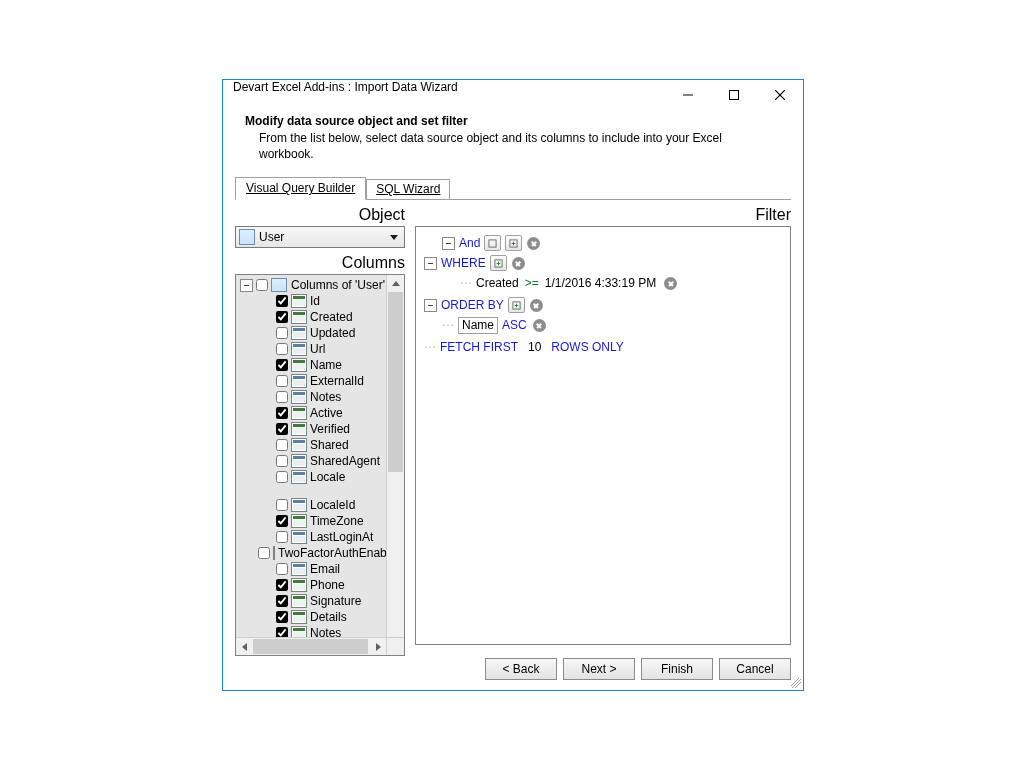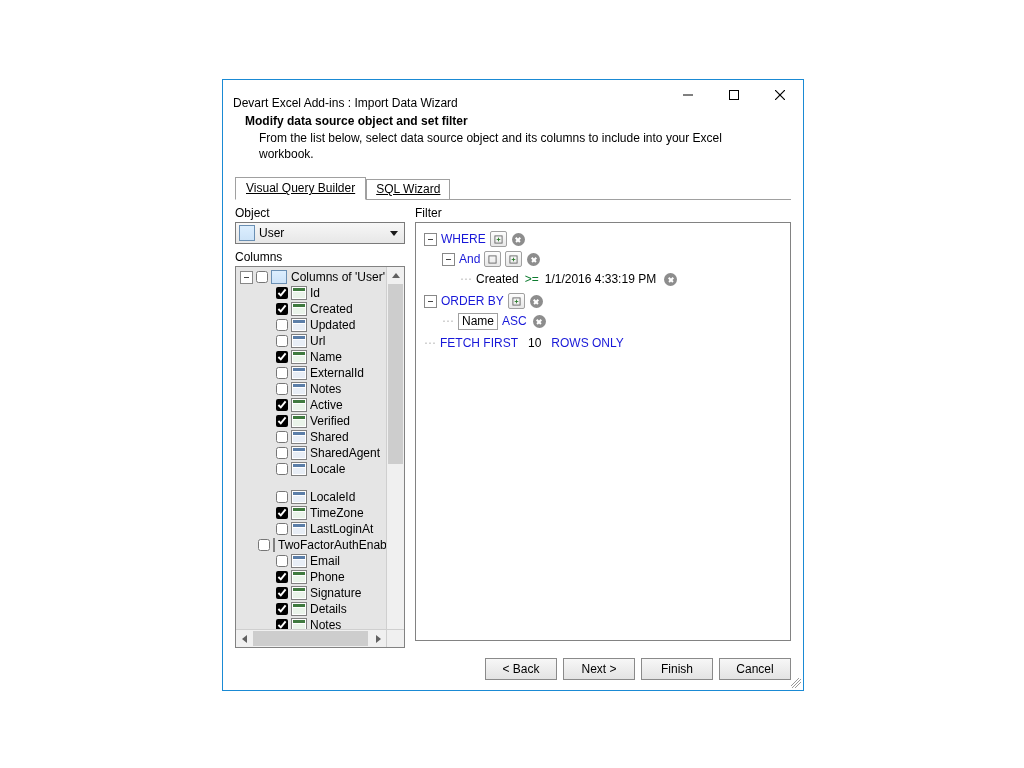--- a/index.html
+++ b/index.html
@@ -15,21 +15,21 @@
     left: 222px; top: 79px;
     width: 580px; height: 610px;
     border: 1px solid #1a8ad4;
     background: #fff;
     box-shadow: 0 0 0 0 rgba(0,0,0,0);
   }
   
   .titlebar {
     height: 30px;
     display: flex;
-    align-items: flex-end;
+    align-items: flex-start;
     padding-left: 10px;
     background: #fff;
     font-size: 12px;
   }
   .titlebar .title { flex: 0 0 auto; }
   .titlebar .spacer { flex: 1 1 auto; }
   .winbtn {
     width: 46px; height: 30px;
     display: flex; align-items: center; justify-content: center;
     font-family: "Segoe MDL2 Assets","Segoe UI Symbol",sans-serif;
@@ -76,21 +76,21 @@
 
   
   .body {
     display: flex;
     padding: 6px 12px 0 12px;
     gap: 10px;
   }
   .col-left { width: 170px; flex: 0 0 auto; }
   .col-right { flex: 1 1 auto; }
 
-  .section-label { font-size: 12px; margin-bottom: 2px; }
+  .section-label { font-size: 16px; margin-bottom: 2px; text-align: right; }
 
   
   .dropdown {
     border: 1px solid #7a7a7a;
     height: 20px;
     display: flex; align-items: center;
     background: linear-gradient(#f7f7f7,#e7e7e7);
     padding-left: 3px;
     position: relative;
   }
@@ -491,52 +491,52 @@
           <div class="hthumb"></div>
           <div class="rbtn"></div>
         </div>
         <div class="tree-corner"></div>
       </div>
     </div>
 
     <div class="col-right">
       <div class="section-label">Filter</div>
       <div class="filter-panel">
-
-        <div class="fline">
-          <span class="fexpander minus"></span>
-          <span class="kw">WHERE</span>
-          <span class="small-btn">
-            <svg viewBox="0 0 10 10">
-                <rect x="1" y="1" width="8" height="8" fill="none" stroke="#666" stroke-width="1"></rect>
-                <line x1="5" y1="3" x2="5" y2="7" stroke="#2a7a2a"></line>
-                <line x1="3" y1="5" x2="7" y2="5" stroke="#2a7a2a"></line>
-              </svg>
-          </span>
-          <span class="round-del"></span>
-        </div>
 
         <div class="fline findent1">
           <span class="fexpander minus"></span>
           <span class="kw">And</span>
           <span class="small-btn">
             <svg viewBox="0 0 10 10">
                 <rect x="1" y="1" width="8" height="8" fill="none" stroke="#666"></rect>
               </svg>
           </span>
           <span class="small-btn">
             <svg viewBox="0 0 10 10">
                 <rect x="1" y="1" width="8" height="8" fill="none" stroke="#666"></rect>
                 <line x1="5" y1="3" x2="5" y2="7" stroke="#2a7a2a"></line>
                 <line x1="3" y1="5" x2="7" y2="5" stroke="#2a7a2a"></line>
               </svg>
           </span>
           <span class="round-del"></span>
         </div>
 
+        <div class="fline">
+          <span class="fexpander minus"></span>
+          <span class="kw">WHERE</span>
+          <span class="small-btn">
+            <svg viewBox="0 0 10 10">
+                <rect x="1" y="1" width="8" height="8" fill="none" stroke="#666" stroke-width="1"></rect>
+                <line x1="5" y1="3" x2="5" y2="7" stroke="#2a7a2a"></line>
+                <line x1="3" y1="5" x2="7" y2="5" stroke="#2a7a2a"></line>
+              </svg>
+          </span>
+          <span class="round-del"></span>
+        </div>
+
         <div class="fline findent2">
           <span class="findent-dots">⋯</span>
           <span class="fval">Created</span>
           <span class="op">&gt;=</span>
           <span class="fval">1/1/2016 4:33:19 PM</span>
           <span class="round-del" style="margin-left:8px"></span>
         </div>
 
         <div class="fline" style="margin-top:2px">
           <span class="fexpander minus"></span>

